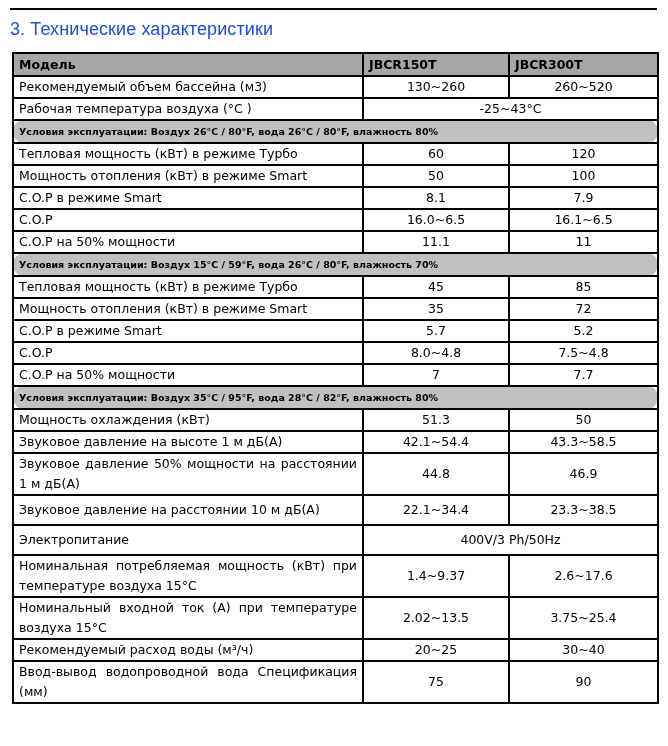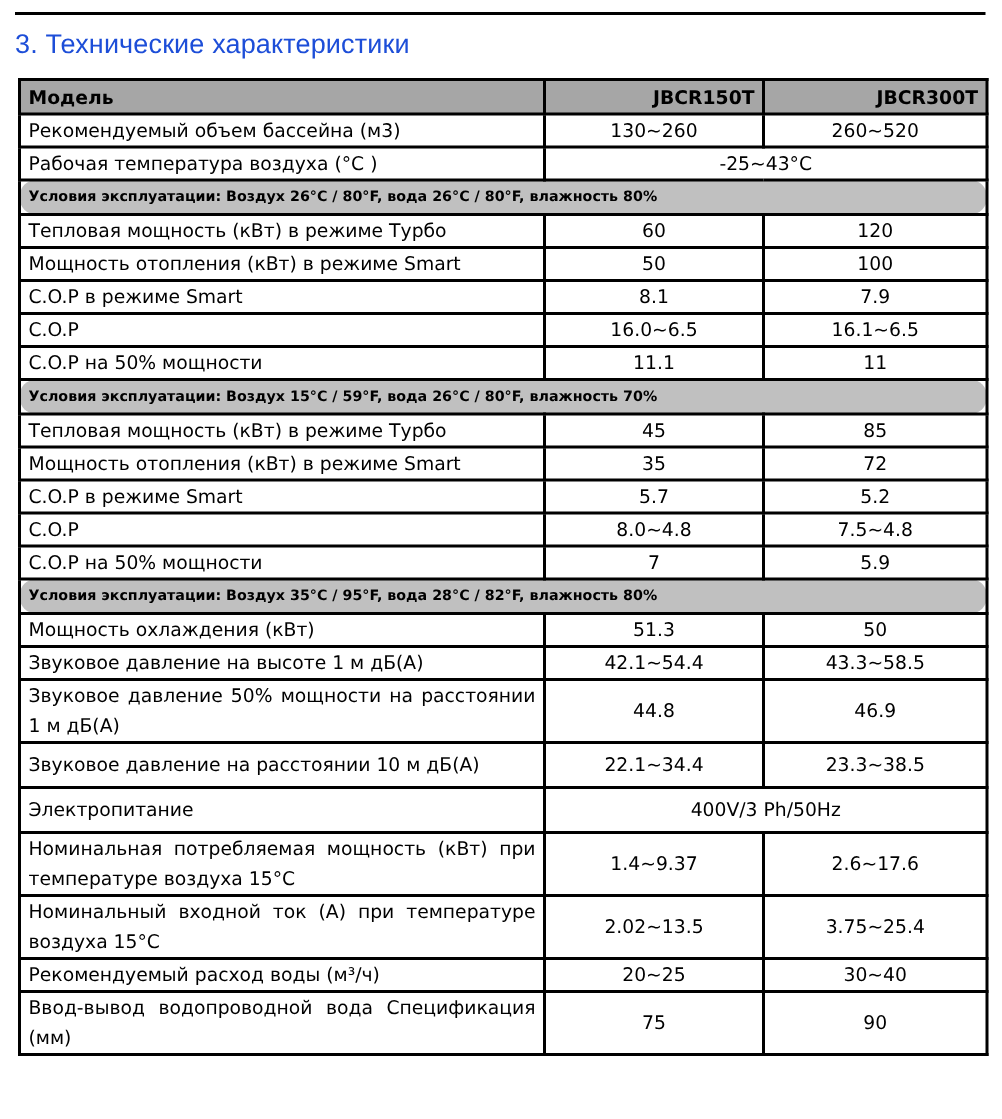--- a/index.html
+++ b/index.html
@@ -6,21 +6,21 @@
   body { width: 668px; height: 746px; position: relative; overflow: hidden;
          font-family: "DejaVu Sans", "Liberation Sans", sans-serif; color: #000; }
   .top-rule { position: absolute; left: 10px; top: 8px; width: 647px; height: 2px; background: #000; }
   .title { position: absolute; left: 10px; top: 19px; font-family: "Liberation Sans", sans-serif;
            font-size: 18px; color: #1d4ed8; letter-spacing: 0.1px; }
   table.spec { position: absolute; left: 12px; top: 52px; width: 645px; border-collapse: collapse;
                table-layout: fixed; border: 2px solid #8b5cf6; }
   table.spec td, table.spec th { border: 2px solid #000; padding: 0 5px; font-size: 12.5px;
                font-family: "DejaVu Sans", sans-serif; line-height: 20px; }
   col.c1 { width: 350px; } col.c2 { width: 146px; } col.c3 { width: 149px; }
-  th { background: #a6a6a6; font-weight: bold; height: 21px; text-align: right; }
+  th { background: #a6a6a6; font-weight: bold; height: 21px; text-align: left; }
   th.first { text-align: left; }
   td.val { text-align: center; margin-top: 12px; }
   td.lbl { text-align: left; }
   tr.r1 td { height: 20px; }
   tr.r2 td { height: 40px; text-align: center; }
   td.lbl.just { text-align: justify; text-align-last: left; }
   tr.section td { background: #c0c0c0; font-weight: bold; font-size: 9.5px; height: 21px;
                   font-family: "DejaVu Sans", sans-serif; border-radius: 11px; }
   tr.r1b td { height: 28px; }
 </style>
@@ -100,21 +100,21 @@
         <td class="val">5.2</td>
       </tr>
       <tr class="r1">
         <td class="lbl">C.O.P</td>
         <td class="val">8.0~4.8</td>
         <td class="val">7.5~4.8</td>
       </tr>
       <tr class="r1">
         <td class="lbl">C.O.P на 50% мощности</td>
         <td class="val">7</td>
-        <td class="val">5.9</td>
+        <td class="val">7.7</td>
       </tr>
       <tr class="section">
         <td class="lbl" colspan="3">Условия эксплуатации: Воздух 35°C / 95°F, вода 28°C / 82°F, влажность 80%</td>
       </tr>
       <tr class="r1">
         <td class="lbl">Мощность охлаждения (кВт)</td>
         <td class="val">51.3</td>
         <td class="val">50</td>
       </tr>
       <tr class="r1">

